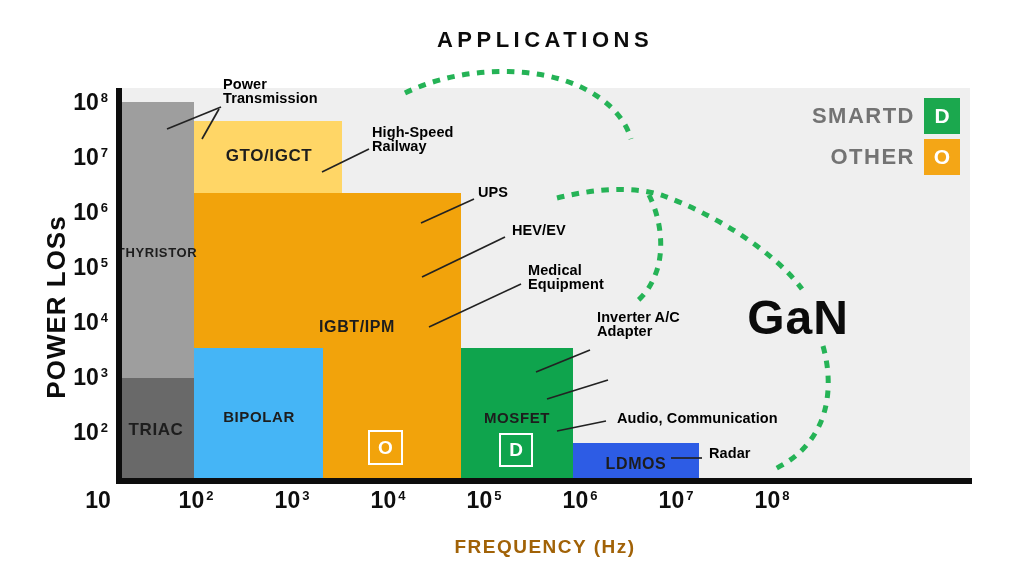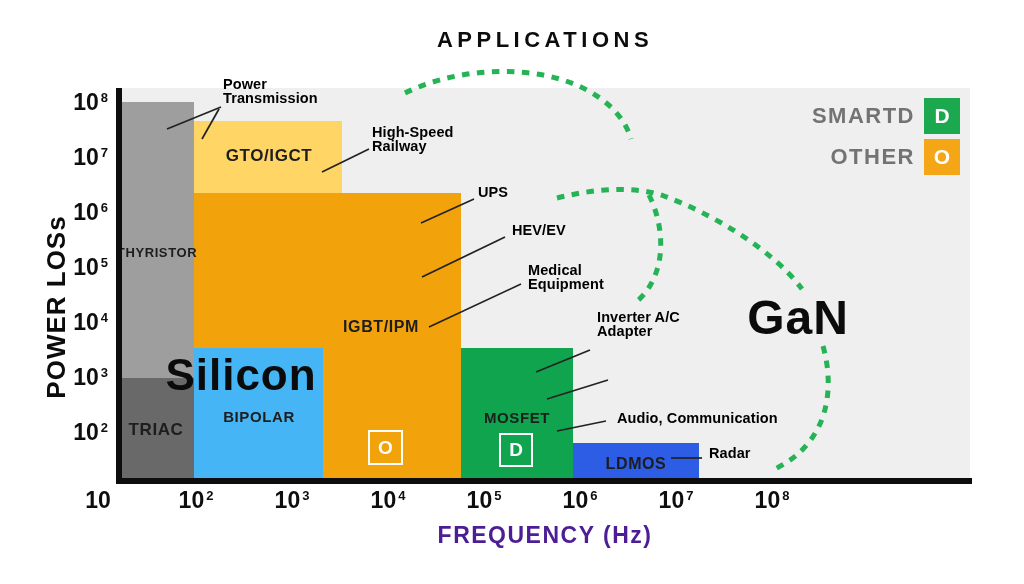--- a/index.html
+++ b/index.html
@@ -12,21 +12,21 @@
   .callout{position:absolute;font-size:14.5px;line-height:13.5px;font-weight:700;color:#000000;white-space:pre-line;letter-spacing:.1px;z-index:22;}
   #overlay{position:absolute;left:0;top:0;z-index:18;pointer-events:none;}
   .curve{fill:none;stroke-width:5;}
   .leader{stroke-width:1.7;}
   #axis-y{position:absolute;left:116px;top:88px;width:6px;height:396px;background:#0d0d0d;z-index:30;}
   #axis-x{position:absolute;left:116px;top:478px;width:856px;height:6px;background:#0d0d0d;z-index:30;}
   .xtick{position:absolute;transform:translateX(-50%);font-size:23px;font-weight:700;color:#0e0e0e;z-index:31;white-space:nowrap;}
   .ytick{position:absolute;left:28px;width:80px;text-align:right;transform:translateY(-50%);font-size:23px;font-weight:700;color:#0e0e0e;z-index:31;white-space:nowrap;}
   .tsup{font-size:13px;position:relative;top:-8px;margin-left:2px;font-weight:700;}
   #chart-title{position:absolute;left:545px;top:27px;transform:translateX(-50%);font-size:22px;font-weight:800;letter-spacing:4.5px;color:#0c0c0c;z-index:32;white-space:nowrap;}
-  #x-title{position:absolute;left:545px;top:522px;transform:translateX(-50%);font-size:23px;font-weight:800;letter-spacing:1.5px;color:#4c1d95;z-index:32;white-space:nowrap;}
+  #x-title{position:absolute;left:545px;top:536px;transform:translateX(-50%);font-size:19px;font-weight:800;letter-spacing:1.5px;color:#a16207;z-index:32;white-space:nowrap;}
   #y-title{position:absolute;left:56px;top:307px;transform:translate(-50%,-50%) rotate(-90deg);font-size:26px;font-weight:800;letter-spacing:1px;color:#0c0c0c;z-index:32;white-space:nowrap;}
   .badge-box{position:absolute;border:2.5px solid #ffffff;display:flex;align-items:center;justify-content:center;color:#ffffff;font-weight:800;font-size:19px;z-index:21;box-sizing:border-box;}
   .lrow{position:absolute;right:64px;display:flex;align-items:center;gap:9px;z-index:33;}
   .llabel{font-size:22px;font-weight:800;letter-spacing:1.5px;color:#737373;white-space:nowrap;}
   .lbadge{width:36px;height:36px;display:flex;align-items:center;justify-content:center;font-size:21px;font-weight:800;color:#ffffff;}
 </style>
 </head>
 <body>
 
 <div id="stage">
@@ -52,28 +52,27 @@
   <div id="y-title">POWER LOSs</div>
   <div id="axis-y"></div>
   <div id="axis-x"></div>
 <div class="region" style="left: 122px; top: 102px; width: 72px; height: 377px; background: rgb(158, 158, 158);"></div>
     <div class="region-label" style="left: 157px; top: 252px; font-size: 13px;">THYRISTOR</div>
     <div class="region" style="left: 122px; top: 378px; width: 72px; height: 101px; background: rgb(105, 105, 105);"></div>
     <div class="region-label" style="left: 156px; top: 430px; font-size: 17px;">TRIAC</div>
     <div class="region" style="left: 194px; top: 121px; width: 148px; height: 72px; background: rgb(255, 214, 102);"></div>
     <div class="region-label" style="left: 269px; top: 156px; font-size: 17px;">GTO/IGCT</div>
     <div class="region" style="left: 194px; top: 193px; width: 267px; height: 286px; background: rgb(242, 163, 11);"></div>
-    <div class="region-label" style="left: 357px; top: 327px; font-size: 16px; margin-left: 24px;">IGBT/IPM</div>
+    <div class="region-label" style="left: 357px; top: 327px; font-size: 16px;">IGBT/IPM</div>
     <div class="region" style="left: 194px; top: 348px; width: 129px; height: 131px; background: rgb(69, 181, 246);"></div>
     <div class="region-label" style="left: 259px; top: 416px; font-size: 15px;">BIPOLAR</div>
     <div class="region" style="left: 461px; top: 348px; width: 112px; height: 131px; background: rgb(15, 164, 77);"></div>
     <div class="region-label" style="left: 517px; top: 417px; font-size: 15px;">MOSFET</div>
     <div class="region" style="left: 573px; top: 443px; width: 126px; height: 36px; background: rgb(45, 92, 229);"></div>
     <div class="region-label" style="left: 636px; top: 464px; font-size: 16px;">LDMOS</div>
-    <div class="material" style="left: 241px; top: 375px; font-size: 44px;">Silicon</div>
     <div class="material" style="left: 798px; top: 317px; font-size: 48px;">GaN</div>
     <div class="xtick" style="left: 98px; top: 487px;"><span>10</span></div>
     <div class="xtick" style="left: 196px; top: 487px;"><span>10</span><span class="tsup">2</span></div>
     <div class="xtick" style="left: 292px; top: 487px;"><span>10</span><span class="tsup">3</span></div>
     <div class="xtick" style="left: 388px; top: 487px;"><span>10</span><span class="tsup">4</span></div>
     <div class="xtick" style="left: 484px; top: 487px;"><span>10</span><span class="tsup">5</span></div>
     <div class="xtick" style="left: 580px; top: 487px;"><span>10</span><span class="tsup">6</span></div>
     <div class="xtick" style="left: 676px; top: 487px;"><span>10</span><span class="tsup">7</span></div>
     <div class="xtick" style="left: 772px; top: 487px;"><span>10</span><span class="tsup">8</span></div>
     <div class="ytick" style="top: 102px;"><span>10</span><span class="tsup">8</span></div>

